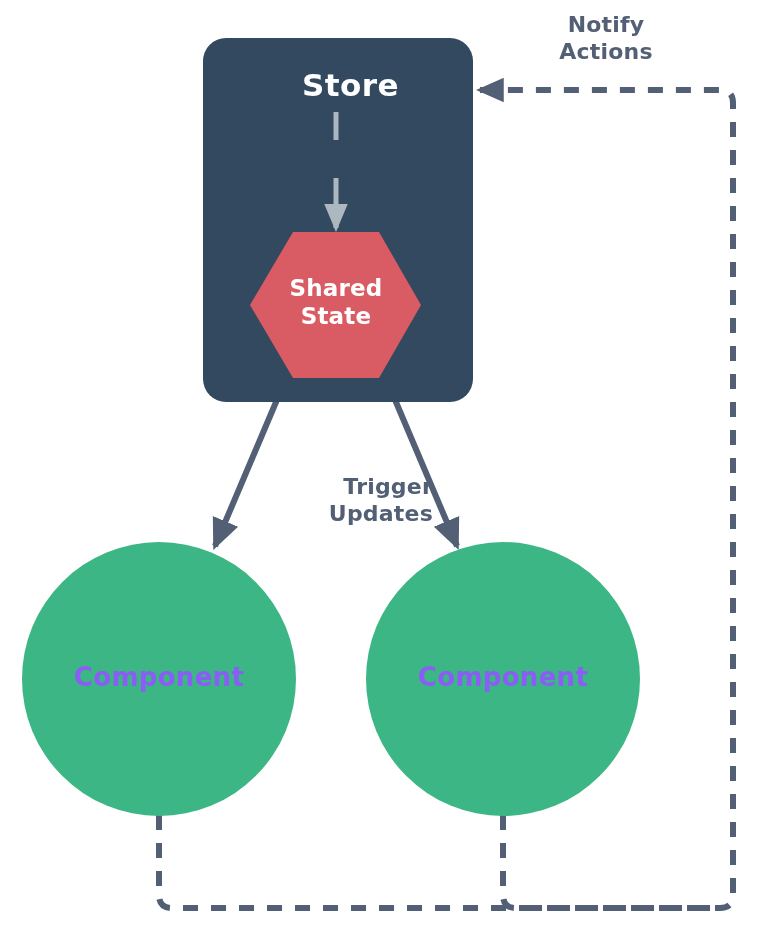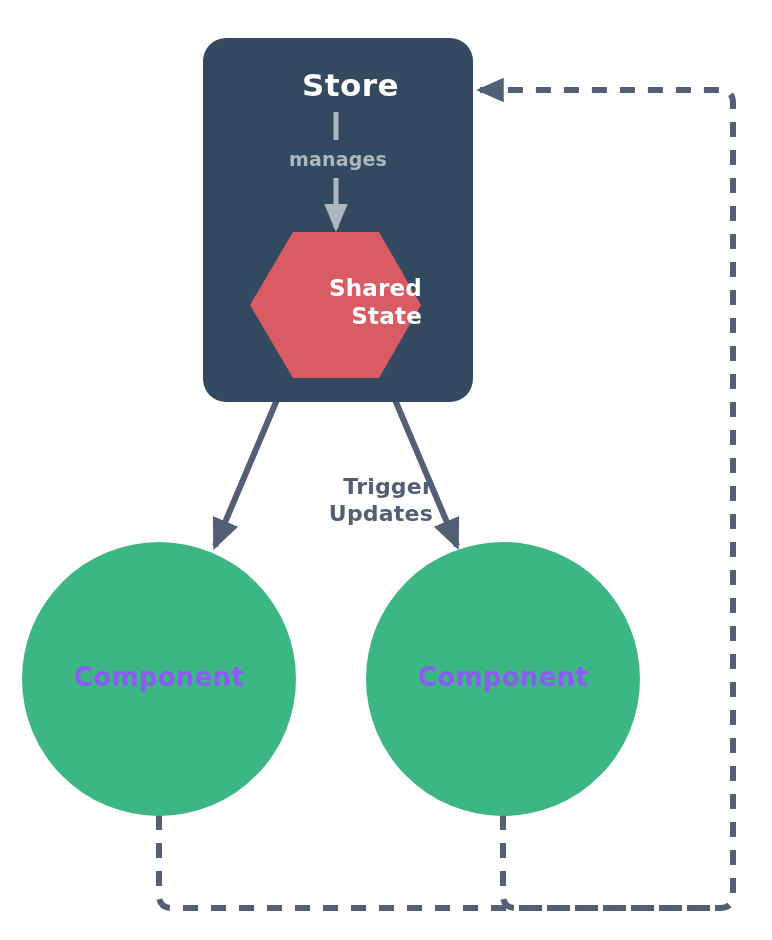--- a/index.html
+++ b/index.html
@@ -53,21 +53,20 @@
     color: #adb7c0;
   }
   
   #shared-state-label {
     left: 250px;
     top: 274px;
     width: 172px;
     font-size: 23px;
     color: #ffffff;
     line-height: 1.22;
-    text-align: right;
   }
   
   #trigger-updates-label {
     left: 243px;
     top: 474px;
     width: 190px;
     font-size: 22px;
     color: #525f74;
     line-height: 1.22;
     text-align: right;
@@ -142,26 +141,27 @@
 
     <polygon points="293,232 379,232 421,305 379,378 293,378 250,305" fill="#d95b63"></polygon>
 
     <circle cx="159" cy="679" r="137" fill="#3cb684"></circle>
 
     <circle cx="503" cy="679" r="137" fill="#3cb684"></circle>
   </svg>
 
   <div class="lbl" id="store-title">Store</div>
 
-  <div class="lbl" id="manages-label">manages</div>
 
   <div class="lbl" id="shared-state-label">Shared
 State</div>
 
   <div class="lbl" id="trigger-updates-label">Trigger
 Updates</div>
 
+  <div class="lbl" id="notify-actions-label">Notify
+Actions</div>
 
   <div class="lbl component-label" id="component-left-label">Component</div>
 
   <div class="lbl component-label" id="component-right-label">Component</div>
 
 </div>
 
 </body></html>

